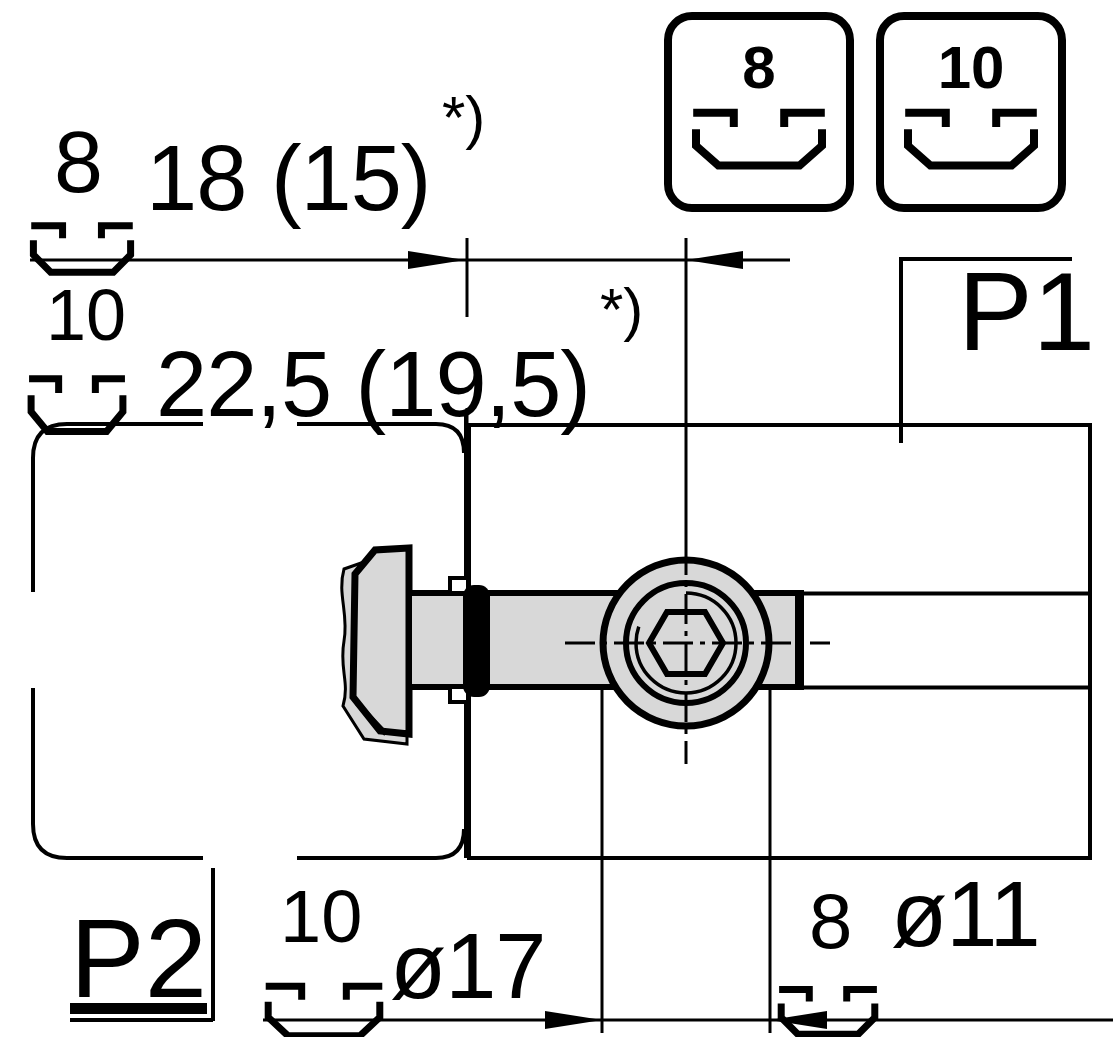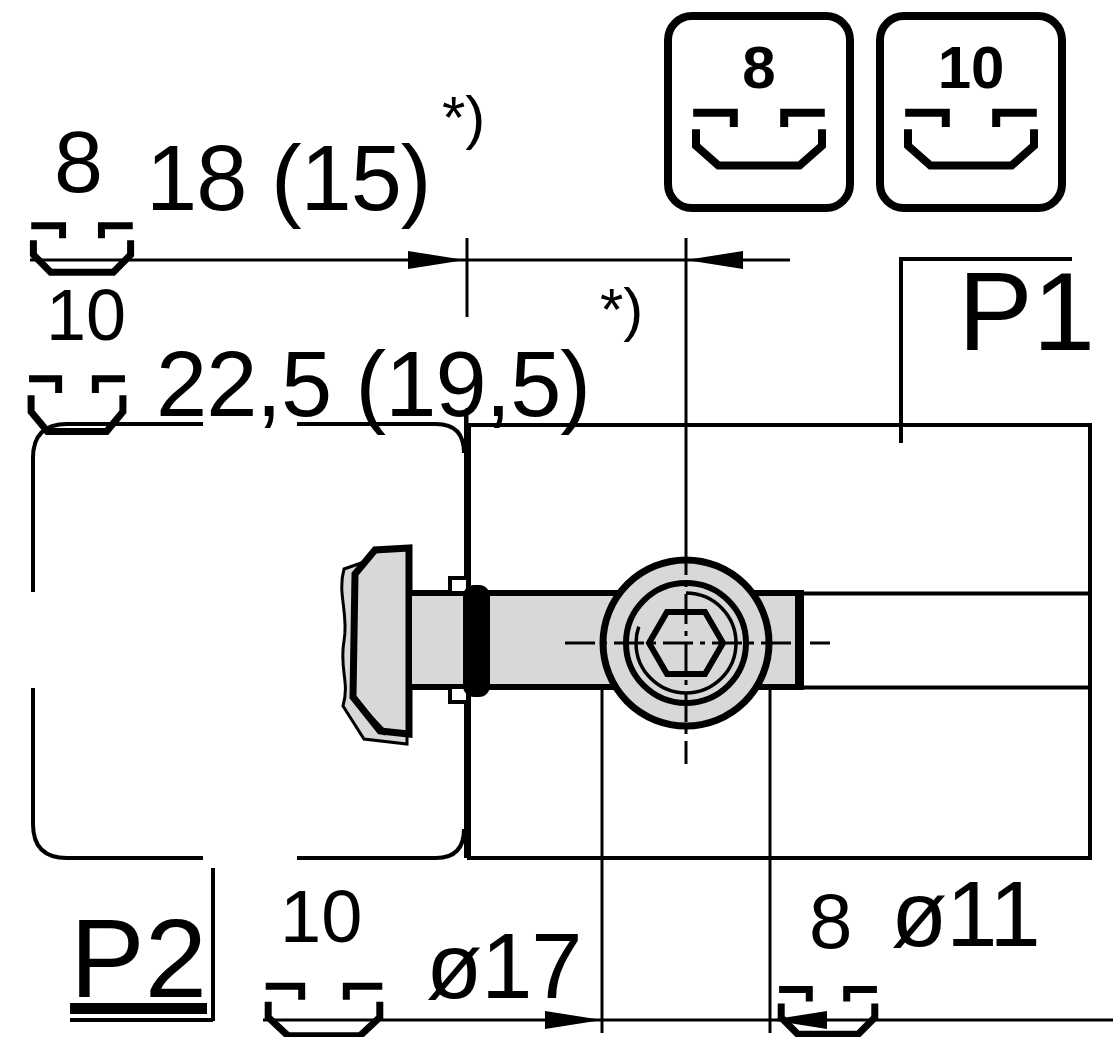--- a/index.html
+++ b/index.html
@@ -152,21 +152,21 @@
   <span class="abs parttext" style="left:70px;top:903px;text-decoration:underline;">P2</span>
 
   <span class="abs grvnum-b10" style="left:280px;top:880px;">10</span>
   <span class="abs g-icon" style="left:262px;top:946px;">
     <svg width="124" height="62" viewBox="0 0 100 60" preserveAspectRatio="none" fill="none" stroke="#000" stroke-width="7">
       <path d="M3 8 H32 V21" vector-effect="non-scaling-stroke"></path>
       <path d="M97 8 H68 V21" vector-effect="non-scaling-stroke"></path>
       <path d="M5 23 V38 L21 56 H79 L95 38 V23" vector-effect="non-scaling-stroke"></path>
     </svg>
   </span>
-  <span class="abs dimtext" style="left:390px;top:920px;margin-left:36px;">ø17</span>
+  <span class="abs dimtext" style="left:390px;top:920px;">ø17</span>
 
   <span class="abs grvnum-b8" style="left:809px;top:882px;">8</span>
   <span class="abs g-icon" style="left:776px;top:950px;">
     <svg width="104" height="56" viewBox="0 0 100 60" preserveAspectRatio="none" fill="none" stroke="#000" stroke-width="7">
       <path d="M3 8 H32 V21" vector-effect="non-scaling-stroke"></path>
       <path d="M97 8 H68 V21" vector-effect="non-scaling-stroke"></path>
       <path d="M5 23 V38 L21 56 H79 L95 38 V23" vector-effect="non-scaling-stroke"></path>
     </svg>
   </span>
   <span class="abs dimtext" style="left:891px;top:868px;">ø11</span>

